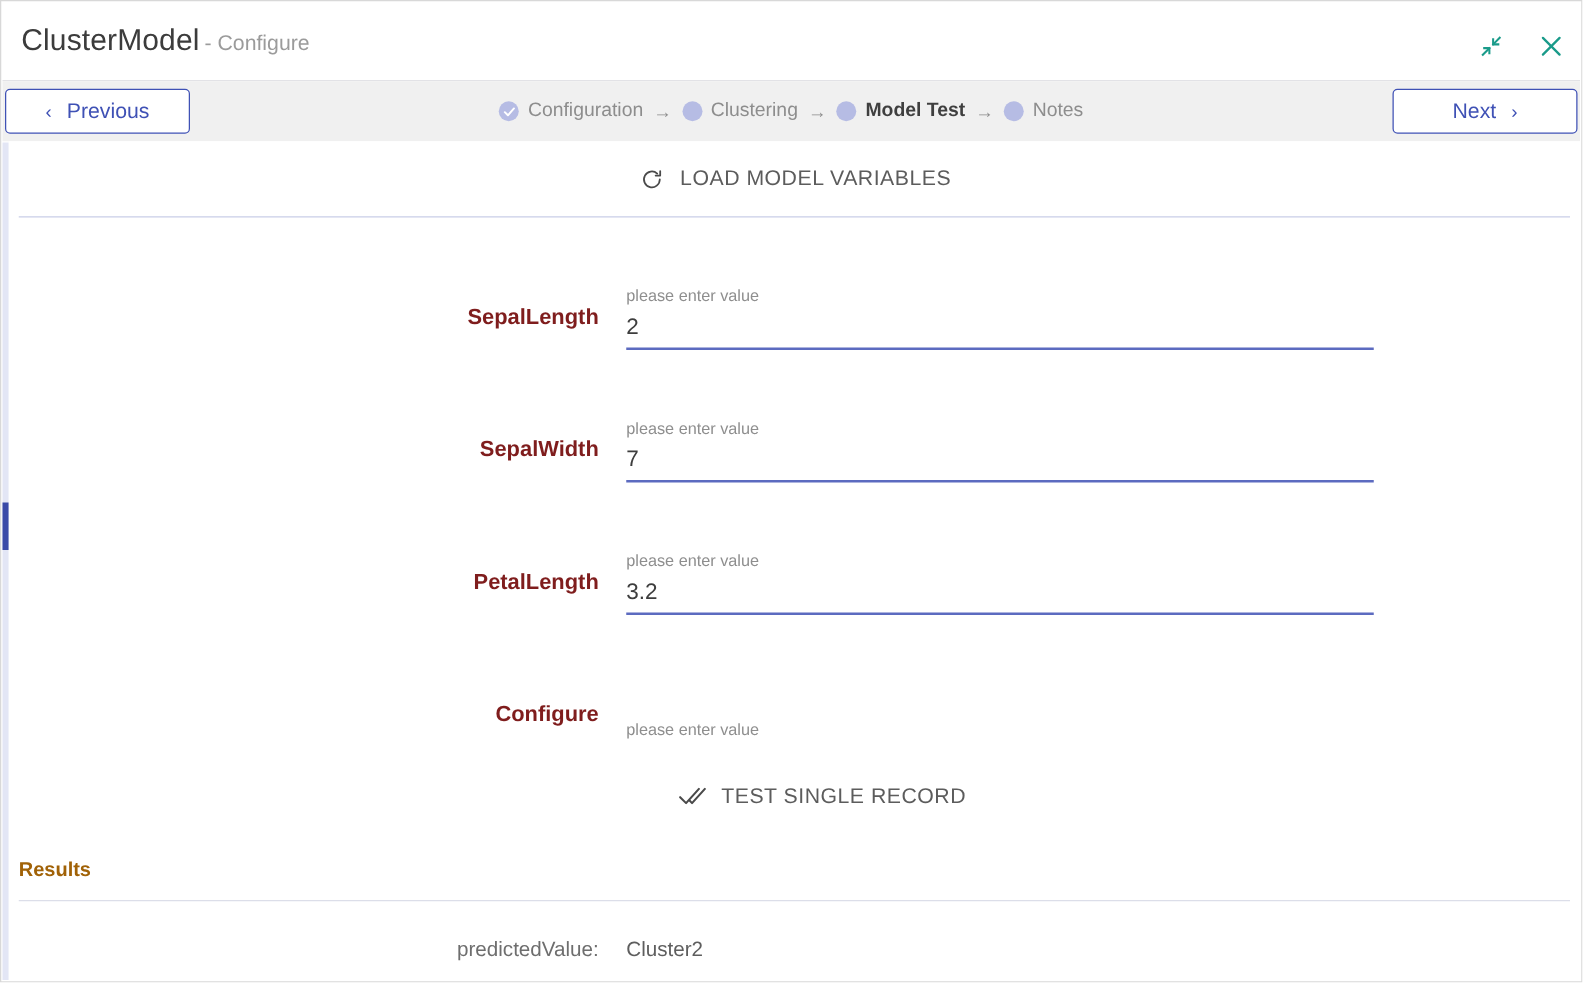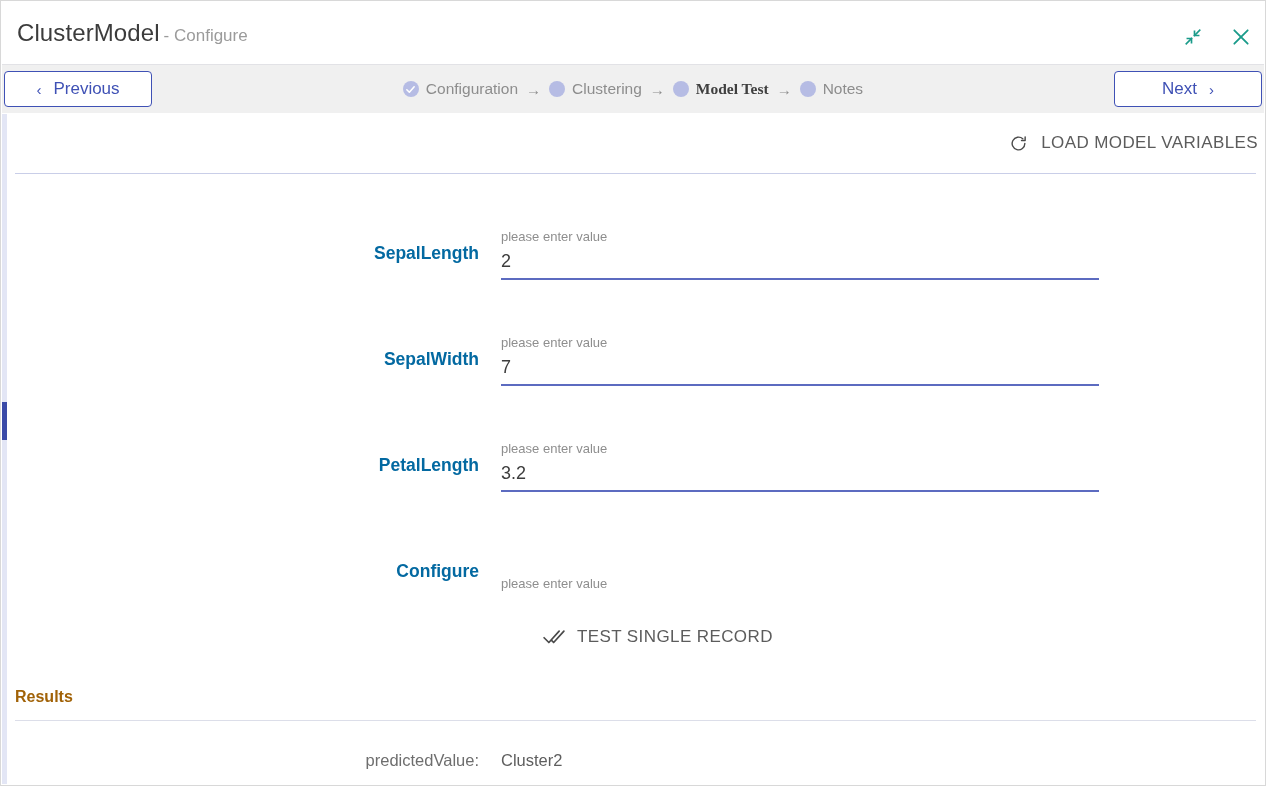--- a/index.html
+++ b/index.html
@@ -151,21 +151,20 @@
     justify-content: center;
     flex: 0 0 auto;
   }
   .step-label {
     font-size: 15.5px;
     color: #8d8d8d;
   }
   .step.active .step-label {
     color: #3f3f3f;
     font-weight: bold;
-    font-family: Liberation Serif, serif;
   }
   .step-arrow {
     font-size: 15px;
     color: #8d8d8d;
     margin: 0 8px;
     pointer-events: none;
   }
 
   
   .scroll-track {
@@ -194,21 +193,21 @@
     right: 1px;
     bottom: 1px;
     background: #ffffff;
     overflow: hidden;
   }
 
   .load-row {
     height: 60px;
     display: flex;
     align-items: center;
-    justify-content: flex-end;
+    justify-content: center;
   }
   .text-action {
     display: inline-flex;
     align-items: center;
     gap: 12px;
     font-size: 17px;
     letter-spacing: 0.4px;
     color: #5c5c5c;
     cursor: pointer;
     background: none;
@@ -238,21 +237,21 @@
     align-items: flex-end;
     height: 106px;
   }
   .field-label {
     width: 494px;
     text-align: right;
     padding-right: 22px;
     box-sizing: border-box;
     font-size: 17.5px;
     font-weight: bold;
-    color: #0369a1;
+    color: #7f1d1d;
     padding-bottom: 16px;
   }
   .field-control {
     width: 598px;
     box-sizing: border-box;
   }
   .field-hint {
     font-size: 13px;
     color: #8e8e8e;
     margin-bottom: 7px;

